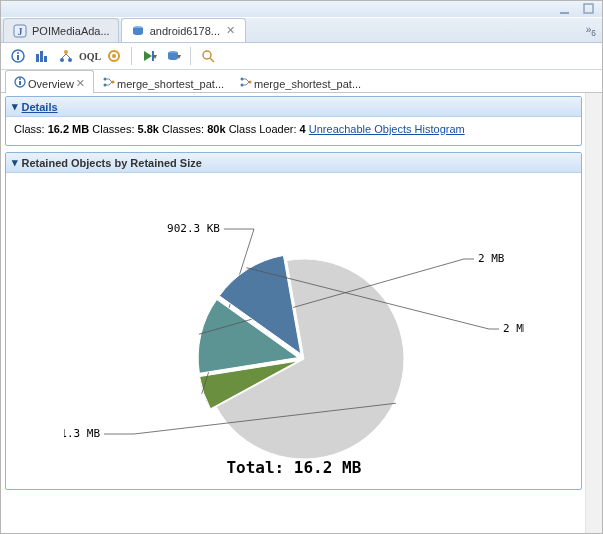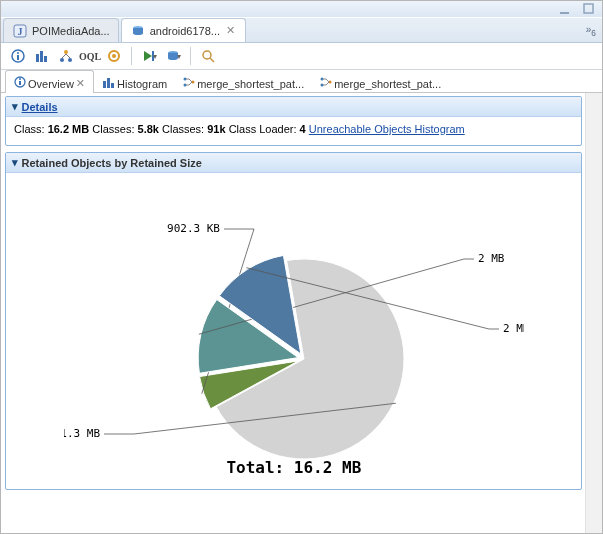--- a/index.html
+++ b/index.html
@@ -159,64 +159,54 @@
               <rect x="6" y="6" width="2" height="4" fill="#3a72b5"></rect>
               <circle cx="7" cy="4" r="1" fill="#3a72b5"></circle>
             </svg>
           </span>
           <span>Overview</span>
           <span class="close-x">✕</span>
         </div>
         <div class="stab">
           <span class="ic">
             <svg width="14" height="14">
-              <rect x="1" y="6" width="3" height="7" fill="#3f6fb3"></rect>
-              <rect x="5" y="3" width="3" height="10" fill="#3f6fb3"></rect>
-              <rect x="9" y="8" width="3" height="5" fill="#3f6fb3"></rect>
-            </svg>
-          </span>
-          <span>Histogram</span>
+              <circle cx="3" cy="4" r="1.5" fill="#3f7db5"></circle>
+              <circle cx="3" cy="10" r="1.5" fill="#3f7db5"></circle>
+              <circle cx="11" cy="7" r="1.5" fill="#d28b2c"></circle>
+              <path d="M4 4h3l3 3M4 10h3l3-3" stroke="#888" fill="none"></path>
+            </svg>
+          </span>
+          <span>merge_shortest_pat...</span>
         </div>
         <div class="stab">
           <span class="ic">
             <svg width="14" height="14">
               <circle cx="3" cy="4" r="1.5" fill="#3f7db5"></circle>
               <circle cx="3" cy="10" r="1.5" fill="#3f7db5"></circle>
               <circle cx="11" cy="7" r="1.5" fill="#d28b2c"></circle>
               <path d="M4 4h3l3 3M4 10h3l3-3" stroke="#888" fill="none"></path>
             </svg>
           </span>
           <span>merge_shortest_pat...</span>
         </div>
-        <div class="stab">
-          <span class="ic">
-            <svg width="14" height="14">
-              <circle cx="3" cy="4" r="1.5" fill="#3f7db5"></circle>
-              <circle cx="3" cy="10" r="1.5" fill="#3f7db5"></circle>
-              <circle cx="11" cy="7" r="1.5" fill="#d28b2c"></circle>
-              <path d="M4 4h3l3 3M4 10h3l3-3" stroke="#888" fill="none"></path>
-            </svg>
-          </span>
-          <span>merge_shortest_pat...</span>
-        </div>
       </div>
 </div>
 
 <div class="content">
   <div class="scroll-gap"></div>
 
   <div class="box">
     <div class="box-h">
       <span class="tw">▾</span>
       <span class="details-title">Details</span>
     </div>
     <div class="box-b">
       <span>Class: </span><b>16.2 MB</b>
       <span> Classes: </span><b>5.8k</b>
-      <span> Classes: </span><b>91k</b>
+      <span> Classes: </span><b>80k</b>
       <span> Class Loader: </span><b>4</b>
       <span> </span><span class="link">Unreachable Objects Histogram</span>
     </div>
   </div>
 
   <div class="box">
     <div class="box-h">
       <span class="tw">▾</span>
       <span>Retained Objects by Retained Size</span>
     </div>

